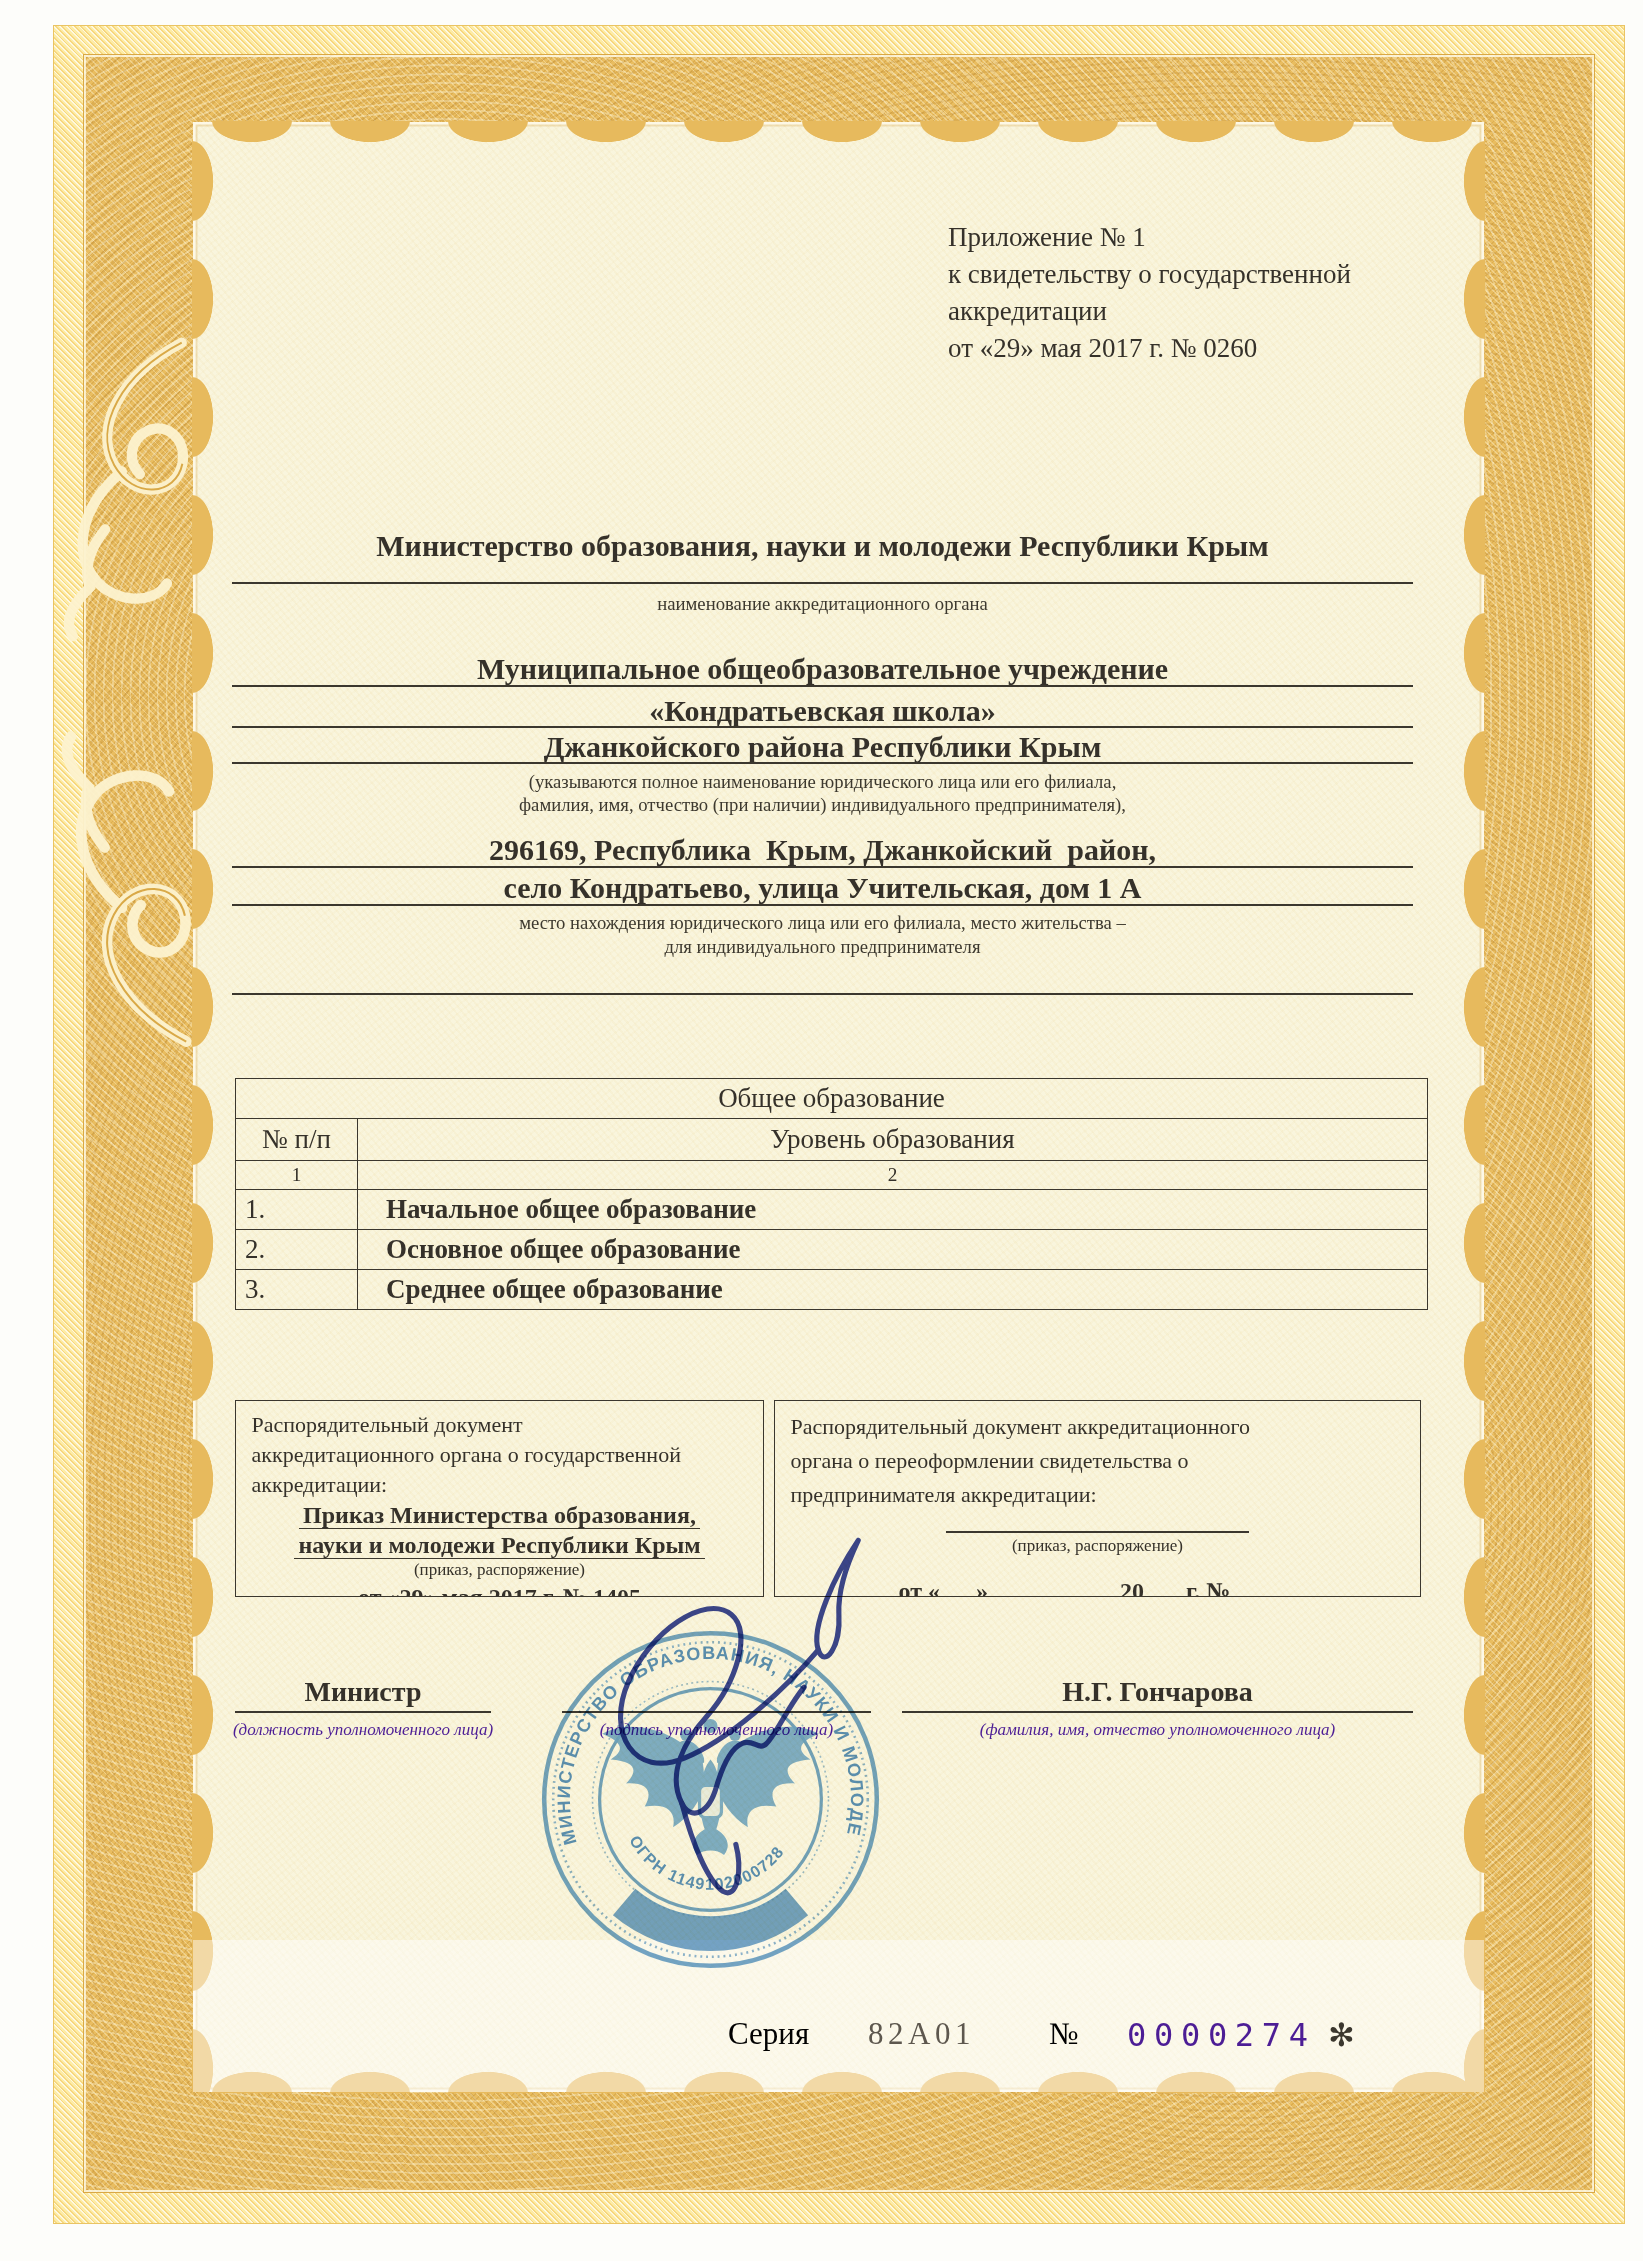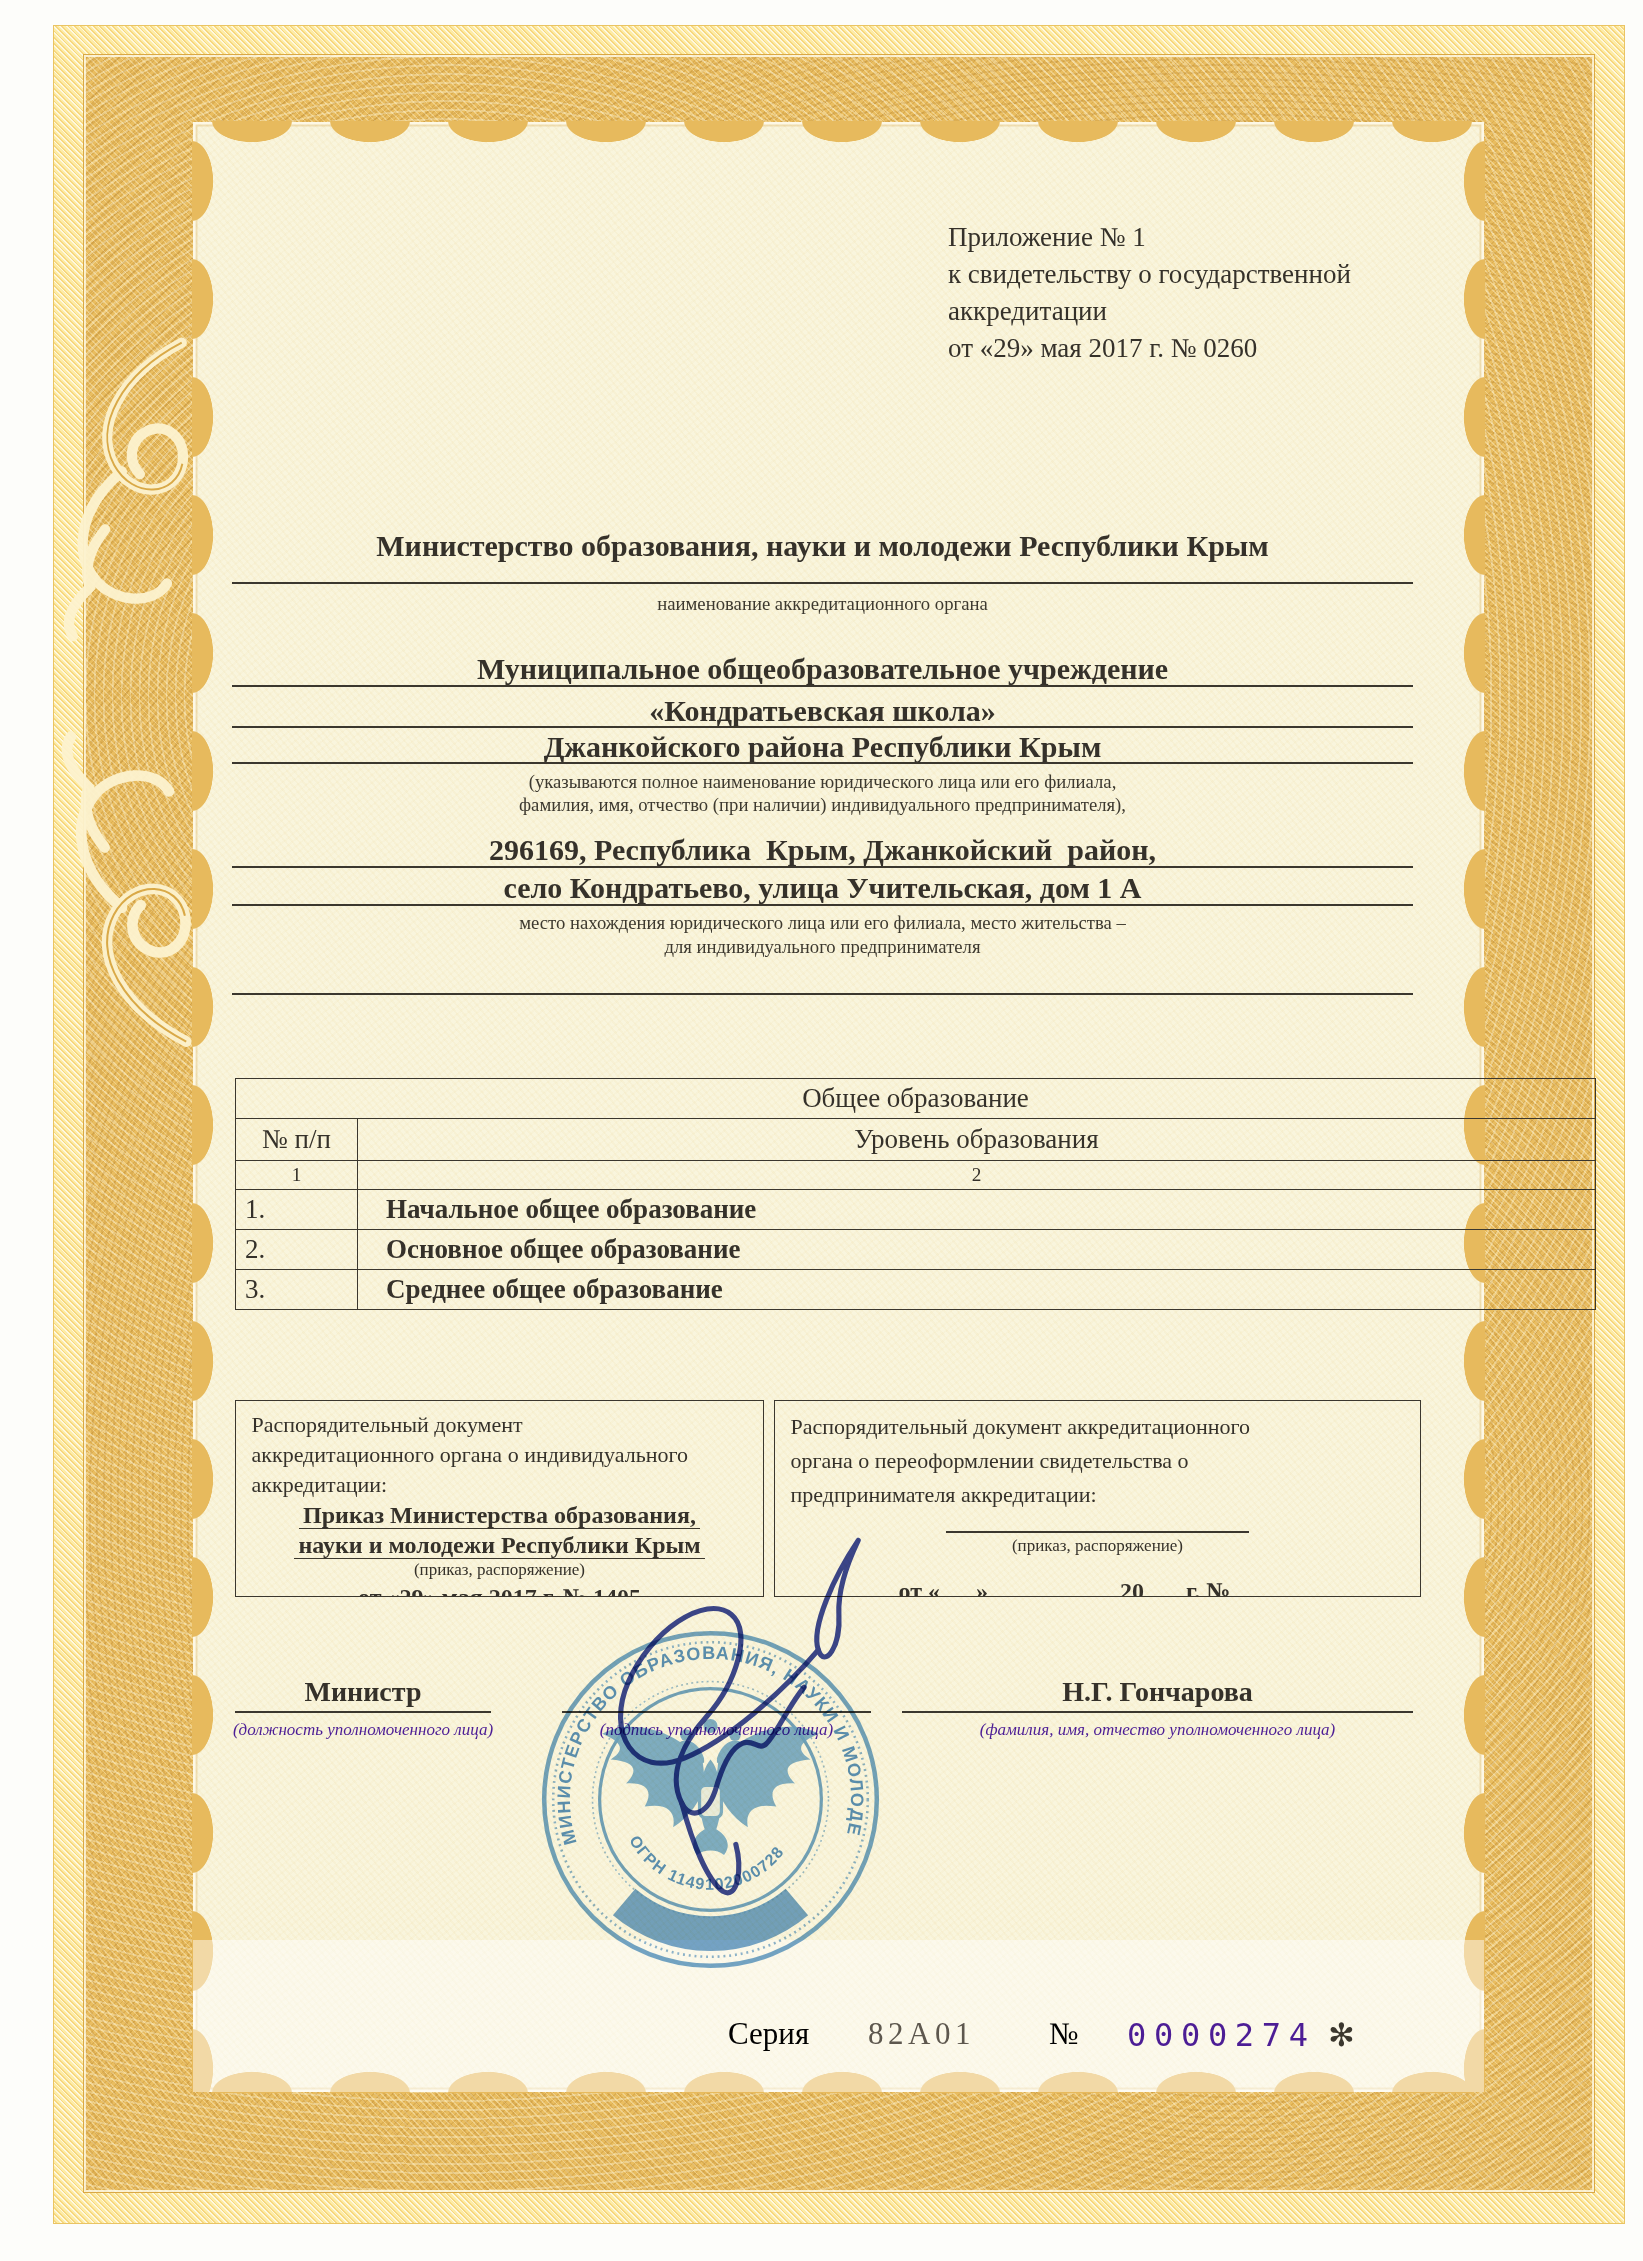--- a/index.html
+++ b/index.html
@@ -52,21 +52,21 @@
     background-size:30px 118px;}
   .flourish{position:absolute;pointer-events:none;opacity:.95;}
   .center-col{position:absolute;left:232px;width:1181px;text-align:center;}
   .rule{position:absolute;height:1.9px;background:var(--c-rule);}
   .cap{font-size:18.7px;line-height:23px;color:#3d392f;}
   .appendix{position:absolute;left:948px;top:219px;width:438px;font-size:27px;line-height:37px;}
   .h-ministry{top:529px;font-size:30px;font-weight:bold;}
   .big-line{font-size:30px;font-weight:bold;}
   .addr-line{white-space:pre-wrap;}
   
-  .edu-table{position:absolute;left:235px;top:1078px;width:1361px;border-collapse:collapse;}
+  .edu-table{position:absolute;left:235px;top:1078px;width:1193px;border-collapse:collapse;}
   .edu-table td{border:1.9px solid var(--c-rule);color:var(--c-ink);}
   .t-title{font-size:27px;text-align:center;height:37px;}
   .t-head{font-size:27px;text-align:center;height:39px;}
   .t-num{font-size:19.3px;text-align:center;height:26.4px;}
   .t-no{font-size:27px;padding-left:9px;height:37px;width:111px;}
   .t-level{font-size:27px;font-weight:bold;padding-left:28px;}
   
   .obox{position:absolute;top:1400px;height:197px;border:1.9px solid var(--c-rule);box-sizing:border-box;
         padding:9px 15.5px 0 15.5px;overflow:hidden;}
   .obox-l{left:235px;width:529px;}
@@ -173,21 +173,21 @@
     </tr>
     <tr>
       <td class="t-no">3.</td>
       <td class="t-level">Среднее общее образование</td>
     </tr>
   </tbody>
     </table>
 
   <div class="obox obox-l">
     <div class="intro">Распорядительный документ</div>
-    <div class="intro">аккредитационного органа о индивидуального</div>
+    <div class="intro">аккредитационного органа о государственной</div>
     <div class="intro">аккредитации:</div>
     <div class="order-bold"><span>Приказ Министерства образования,</span></div>
     <div class="order-bold"><span>науки и молодежи Республики Крым</span></div>
     <div class="small">(приказ, распоряжение)</div>
     <div class="date">от «29» мая 2017 г. № 1405</div>
   </div>
   <div class="obox obox-r">
     <div class="intro">Распорядительный документ аккредитационного</div>
     <div class="intro">органа о переоформлении свидетельства о</div>
     <div class="intro">предпринимателя аккредитации:</div>

